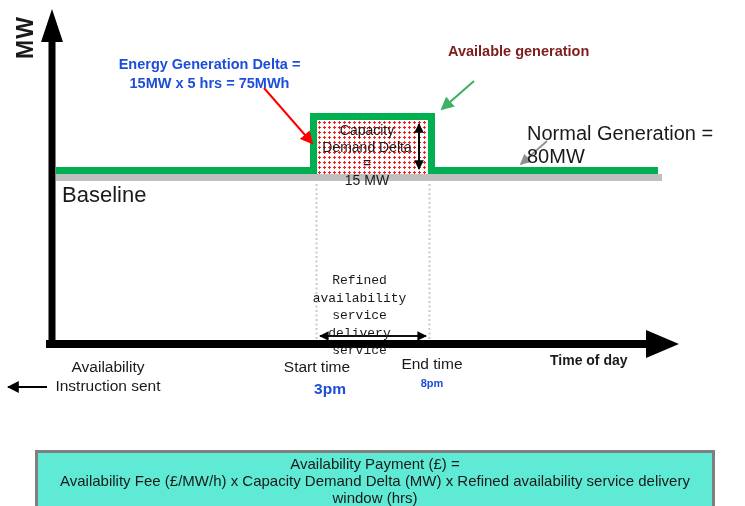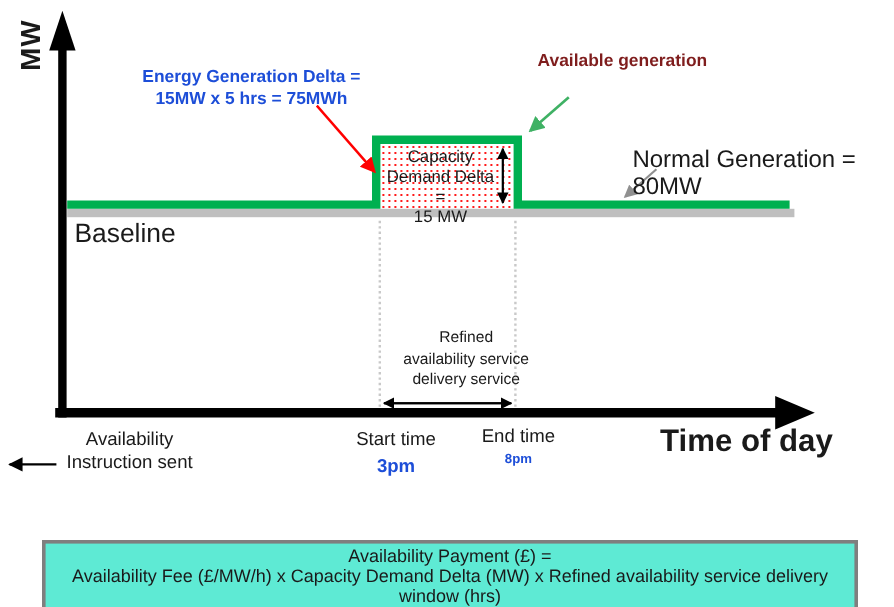--- a/index.html
+++ b/index.html
@@ -19,27 +19,27 @@
   .green-text{color:#7f1d1d;}
   #mw-label{
     left:12px;top:16px;font-size:23px;font-weight:700;
     writing-mode:vertical-rl;transform:rotate(180deg);letter-spacing:1px;
   }
   #energy-delta{left:102px;top:55px;width:215px;font-size:14.5px;line-height:19px;font-weight:600;}
   #available-increase{left:448px;top:41px;font-size:14.5px;line-height:20px;font-weight:600;}
   #normal-generation{left:527px;top:122px;font-size:20px;}
   #capacity-delta{left:318px;top:122px;width:98px;font-size:14px;line-height:16.5px;}
   #baseline-label{left:62px;top:182px;font-size:22px;}
-  #window-label{left:328px;top:272px;width:121px;font-size:13px;line-height:17.5px;}
+  #window-label{left:299px;top:272px;width:121px;font-size:13px;line-height:17.5px;font-family:Liberation Mono, monospace;}
   #instruction{left:48px;top:357px;width:120px;font-size:15.5px;line-height:19px;}
-  #start-time{left:285px;top:357px;width:90px;font-size:15.5px;line-height:19px;text-align:center;}
+  #start-time{left:272px;top:357px;width:90px;font-size:15.5px;line-height:19px;text-align:center;}
   #start-time-val{left:285px;top:380px;width:90px;font-size:15.5px;font-weight:600;}
   #end-time{left:387px;top:354px;width:90px;font-size:15.5px;line-height:19px;}
   #end-time-val{left:387px;top:377px;width:90px;font-size:11px;font-weight:600;}
-  #time-of-day{left:550px;top:352px;font-size:26px;font-weight:700;}
+  #time-of-day{left:550px;top:352px;font-size:14px;font-weight:700;}
   #formula-box{
     left:35px;top:450px;width:674px;border:3px solid #7f7f7f;background:#5eead4;
     font-size:15px;line-height:17px;padding:2px 0 3px 0;
   }
 </style>
 </head>
 <body>
 
 <div id="canvas">
 

